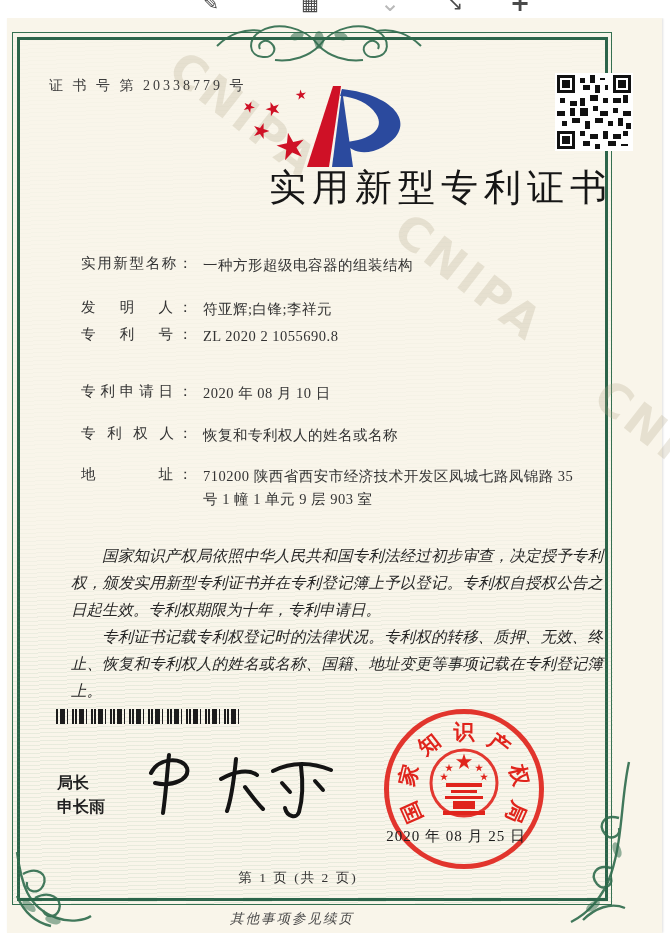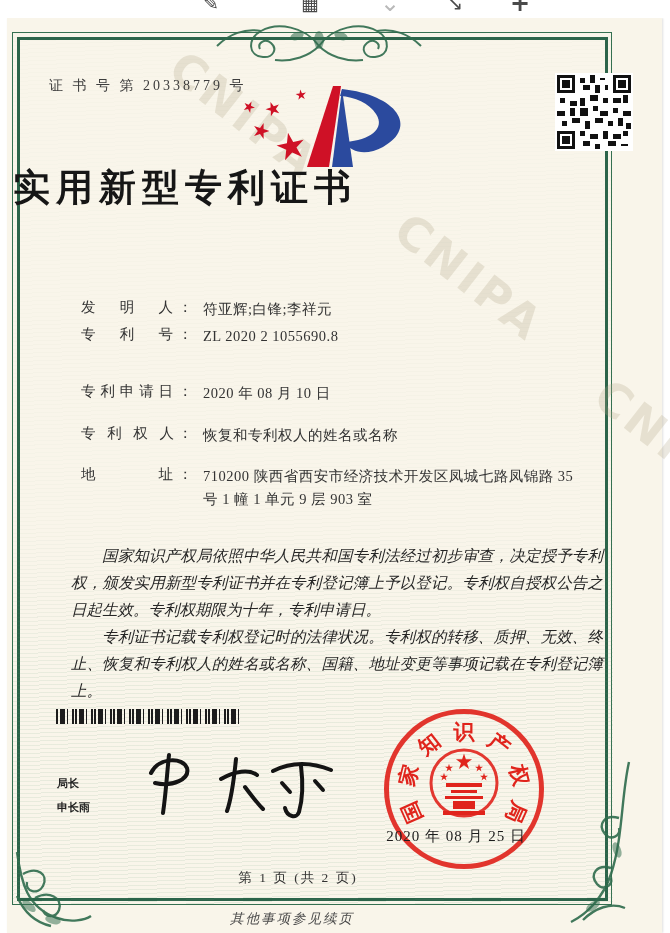--- a/index.html
+++ b/index.html
@@ -22,35 +22,35 @@
   .frame-inner{position:absolute;left:10px;top:19px;width:585px;height:858px;
                border:3px solid #2c644a;z-index:1;}
   .content{position:absolute;left:6px;top:15px;width:600px;height:871px;z-index:4;}
   .content .texture{position:absolute;inset:0;pointer-events:none;
       background:repeating-linear-gradient(178deg,rgba(110,160,125,.12) 0 1px,transparent 1px 4px);
       -webkit-mask-image:linear-gradient(rgba(0,0,0,.15) 0%,rgba(0,0,0,.25) 55%,#000 75%);
       mask-image:linear-gradient(rgba(0,0,0,.15) 0%,rgba(0,0,0,.25) 55%,#000 75%);}
   .cert-no{position:absolute;left:36px;top:44px;font-size:14px;letter-spacing:3px;color:#3d3d3d;}
   .logo{position:absolute;left:216px;top:50px;}
   .qr{position:absolute;left:542px;top:40px;width:74px;height:74px;background:#fff;padding:2px;z-index:5;}
-  .title{position:absolute;left:0;top:130px;width:100%;text-align:left;font-size:37px;
-         font-weight:700;letter-spacing:6px;color:#161616;}
+  .title{position:absolute;left:0;top:130px;width:100%;text-align:right;font-size:37px;
+         font-weight:400;letter-spacing:6px;color:#161616;}
   .row{position:absolute;left:68px;width:520px;font-size:14.5px;color:#333;letter-spacing:.5px;}
   .row .lbl{display:inline-block;width:112px;text-align:justify;text-align-last:justify;
             vertical-align:top;color:#333;}
   .row .val{display:inline-block;vertical-align:top;margin-left:10px;max-width:385px;line-height:23px;}
   .row .pair2{position:absolute;left:300px;top:0;white-space:nowrap;}
   .paras{position:absolute;left:58px;top:509px;width:532px;font-size:15.5px;line-height:27px;
          color:#262626;font-style:italic;text-align:justify;}
   .paras p{margin:0;text-indent:2em;}
   .barcode{position:absolute;left:43px;top:676px;width:186px;height:15px;
     background:repeating-linear-gradient(90deg,#1c1c1c 0 2px,transparent 2px 4px,#1c1c1c 4px 9px,
     transparent 9px 11px,#1c1c1c 11px 12px,transparent 12px 16px,#1c1c1c 16px 18px,transparent 18px 19px);}
   .signer{position:absolute;left:44px;top:738px;font-family:"Liberation Sans","DejaVu Sans",sans-serif;
-          font-weight:600;font-size:11px;color:#222;line-height:24px;}
+          font-weight:600;font-size:16px;color:#222;line-height:24px;}
   .signature{position:absolute;left:126px;top:712px;}
   .seal{position:absolute;left:371px;top:676px;width:160px;height:160px;z-index:6;}
   .seal-ring{position:absolute;inset:0;border:5px solid rgba(224,36,28,.92);border-radius:50%;}
   .seal-char{position:absolute;left:50%;top:50%;font-size:21px;font-weight:700;color:#e0241c;
              font-family:"Liberation Serif",serif;}
   .seal-emblem{position:absolute;left:42px;top:36px;}
   .seal-date{position:absolute;left:-8px;right:8px;top:118px;text-align:center;font-size:15px;
              color:#1d1d1d;letter-spacing:1px;z-index:7;}
   .page-label{position:absolute;left:-15px;top:836px;width:600px;text-align:center;
               font-size:13.5px;letter-spacing:2px;color:#333;}
@@ -185,20 +185,23 @@
             <rect x="26" y="22" width="2" height="2"></rect>
             <rect x="10" y="26" width="3" height="2"></rect>
           <rect x="15" y="27" width="2" height="2"></rect>
             <rect x="20" y="26" width="3" height="2"></rect>
             <rect x="25" y="27" width="3" height="1"></rect>
         </g>
       </svg>
 
       <div class="title">实用新型专利证书</div>
 
+      <div class="row" style="top:221px">
+        <span class="lbl">实用新型名称：</span><span class="val">一种方形超级电容器的组装结构</span>
+      </div>
       <div class="row" style="top:265px">
         <span class="lbl">发　明　人：</span><span class="val">符亚辉;白锋;李祥元</span>
       </div>
       <div class="row" style="top:292px">
         <span class="lbl">专　利　号：</span><span class="val">ZL 2020 2 1055690.8</span>
       </div>
       <div class="row" style="top:349px">
         <span class="lbl">专利申请日：</span><span class="val">2020 年 08 月 10 日</span>
       </div>
       <div class="row" style="top:391px">

